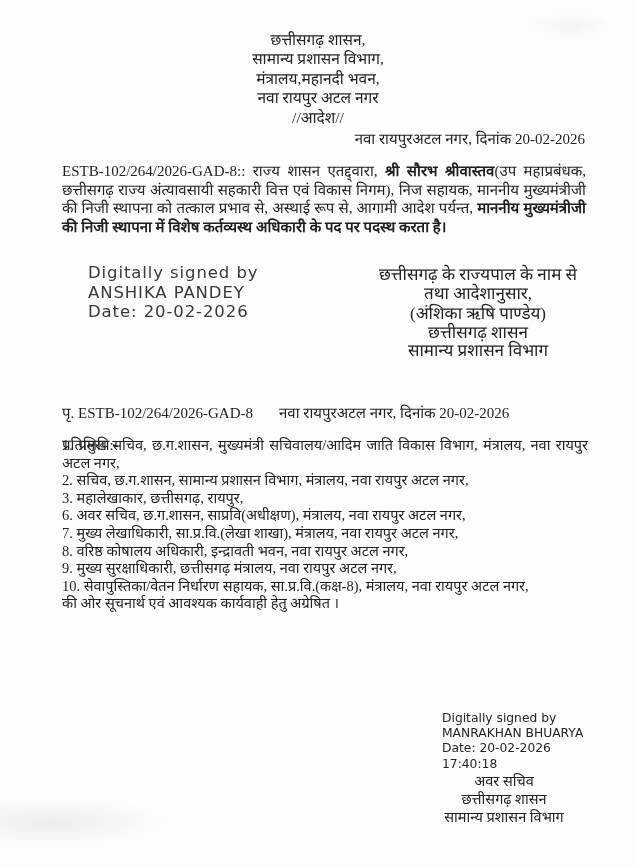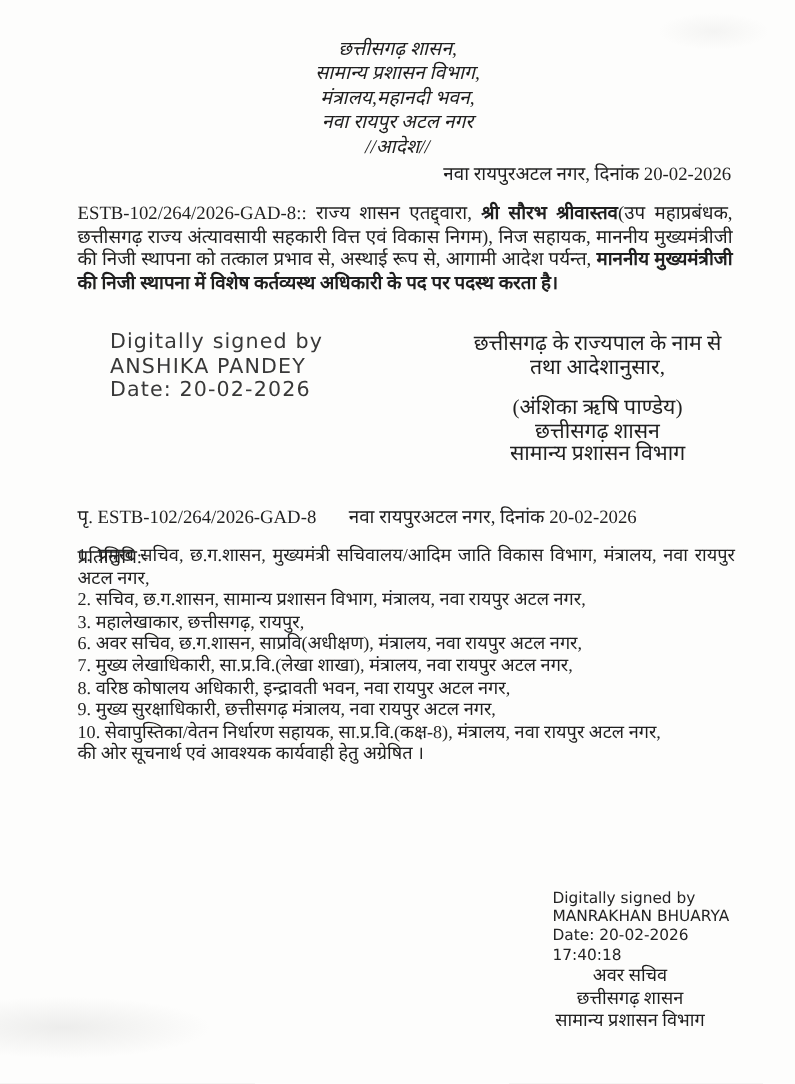--- a/index.html
+++ b/index.html
@@ -36,21 +36,20 @@
   }
 
   .header-block {
     position: absolute;
     top: 30px;
     left: 0;
     width: 100%;
     text-align: center;
     font-size: 15.5px;
     line-height: 19.4px;
-    font-style: italic;
   }
 
   .issue-dateline {
     position: absolute;
     top: 128px;
     right: 51px;
     font-size: 15px;
   }
 
   .order-paragraph {
@@ -77,21 +76,21 @@
 
   .authority-block {
     position: absolute;
     top: 266px;
     left: 349px;
     width: 258px;
     text-align: center;
     font-size: 17px;
     line-height: 18.6px;
   }
-  .authority-signer { margin-top: 14px; font-family: Liberation Serif, serif; }
+  .authority-signer { margin-top: 2px; font-family: Liberation Serif, serif; }
 
   .endorsement-ref-row {
     position: absolute;
     top: 402px;
     left: 62px;
     font-size: 15px;
     white-space: nowrap;
   }
   .endorsement-ref-row .endorsement-dateline { margin-left: 26px; }
 

